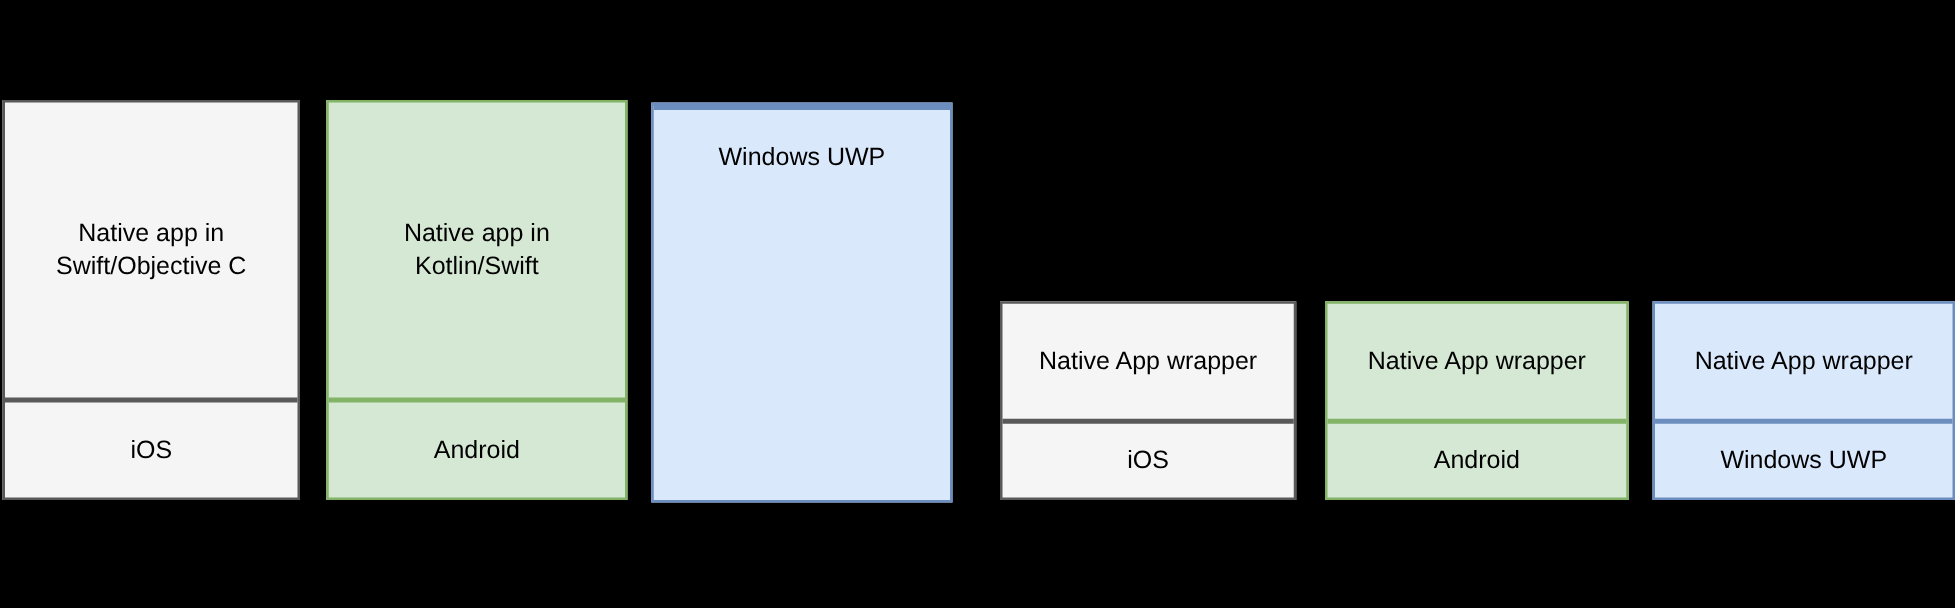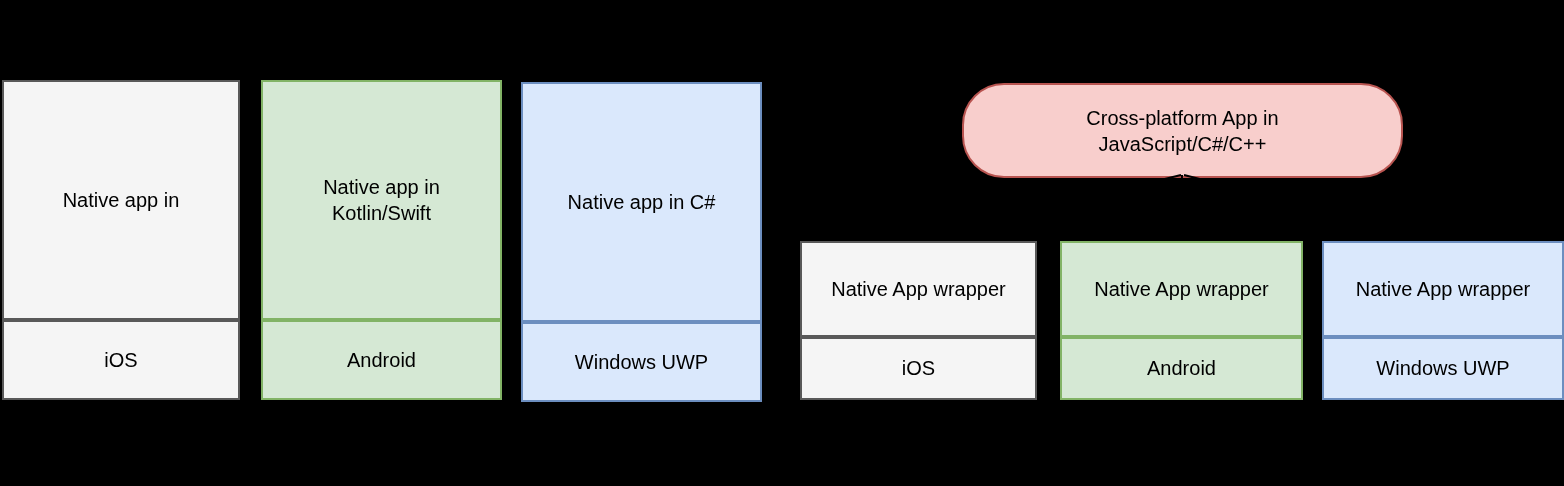--- a/index.html
+++ b/index.html
@@ -70,43 +70,37 @@
   svg.connectors { position: absolute; top: 0; left: 0; pointer-events: none; }
 </style>
 </head>
 <body>
 
 <div class="canvas">
 
   <div class="box stack" id="stack-ios" style="background-color: rgb(245, 245, 245); border-color: rgb(89, 89, 89);">
     <div class="box-title">
       <span>Native app in</span>
+      <span>Swift/Objective C</span>
     </div>
     <div class="box-footer" style="border-top-color: rgb(89, 89, 89);">iOS</div>
   </div>
 
   <div class="box stack" id="stack-android" style="background-color: rgb(213, 232, 212); border-color: rgb(130, 179, 102);">
     <div class="box-title">
       <span>Native app in</span>
       <span>Kotlin/Swift</span>
     </div>
     <div class="box-footer" style="border-top-color: rgb(130, 179, 102);">Android</div>
   </div>
 
   <div class="box stack" id="stack-uwp" style="background-color: rgb(218, 232, 252); border-color: rgb(108, 142, 191);">
-    <div class="box-title">
-      <span>Native app in C#</span>
-    </div>
     <div class="box-footer" style="border-top-color: rgb(108, 142, 191);">Windows UWP</div>
   </div>
 
-  <div id="cross-platform" style="background-color: rgb(248, 206, 204); border-color: rgb(184, 84, 80);">
-    <span>Cross-platform App in</span>
-    <span>JavaScript/C#/C++</span>
-  </div>
 
   <svg class="connectors" width="1564" height="486" viewBox="0 0 1564 486">
     <line x1="1181" y1="175" x2="906" y2="242" stroke="#000000" stroke-width="2"></line>
     <line x1="1182" y1="175" x2="1181" y2="240" stroke="#000000" stroke-width="2"></line>
     <line x1="1184" y1="175" x2="1440" y2="240" stroke="#000000" stroke-width="2"></line>
     <polygon points="900,240 911,239 906,249" fill="#000000"></polygon>
   </svg>
 
   <div class="box wrapper" id="wrapper-ios" style="background-color: rgb(245, 245, 245); border-color: rgb(89, 89, 89);">
     <div class="box-title">

